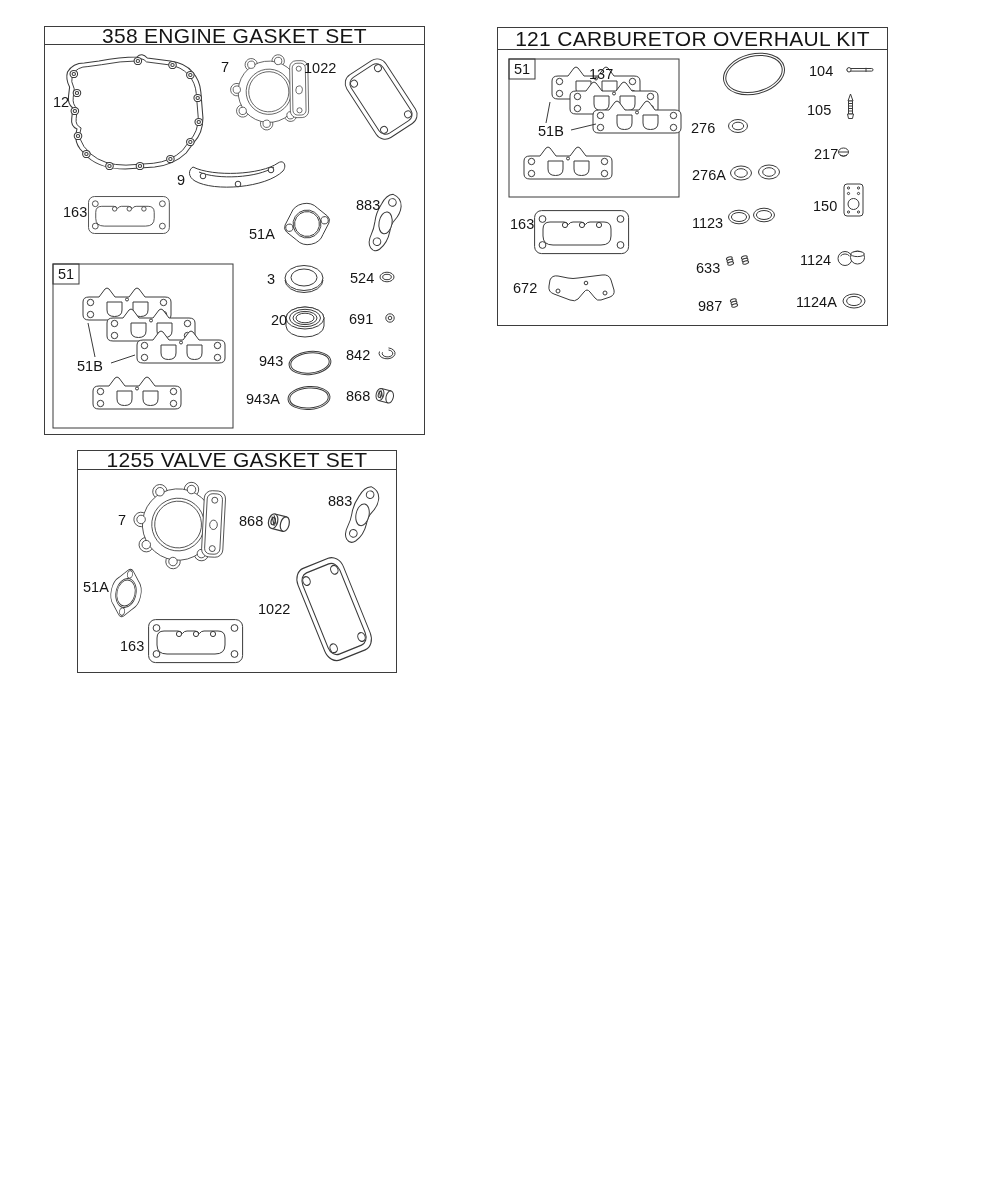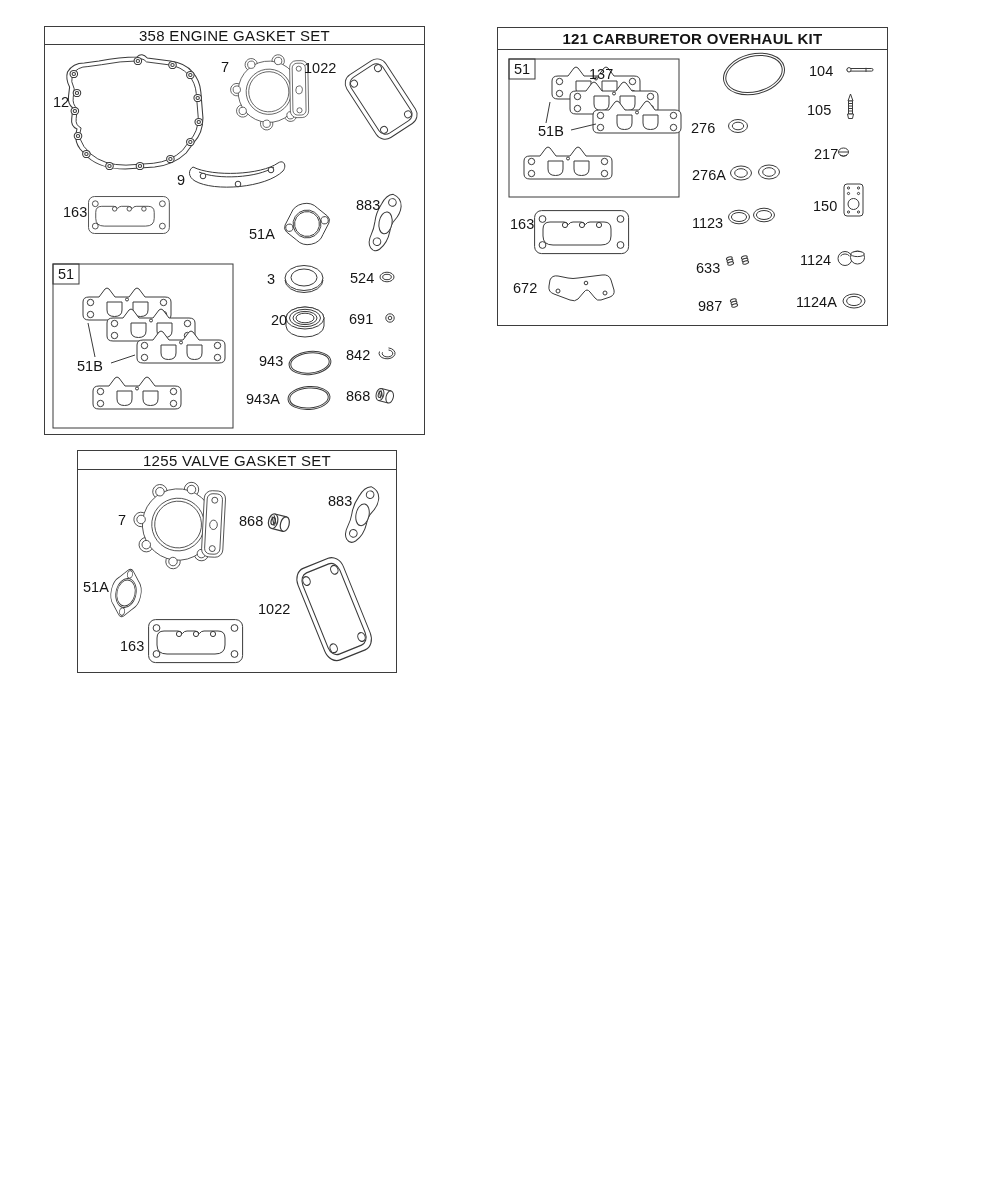--- a/index.html
+++ b/index.html
@@ -1,21 +1,21 @@
 <!DOCTYPE html>
 <html><head>
 <meta charset="utf-8">
 <style>
   html,body{margin:0;padding:0;background:#fff;}
   #stage{position:relative;width:1005px;height:1200px;background:#ffffff;overflow:hidden;
          font-family:"Liberation Sans",sans-serif;}
   .pbox{position:absolute;border:1.3px solid #3d3d3d;background:#fff;}
   .pbox-title{position:absolute;left:0;right:0;top:0;border-bottom:1.3px solid #3d3d3d;
       display:flex;align-items:center;justify-content:center;
-      font-size:15px;letter-spacing:.3px;color:#141414;white-space:nowrap;}
+      font-size:21px;letter-spacing:.3px;color:#141414;white-space:nowrap;}
   .pbox svg{position:absolute;left:0;top:0;}
   .s{fill:#ffffff;stroke:#3a3a3a;stroke-width:1;}
   .ln{fill:none;stroke:#3a3a3a;stroke-width:1;}
   text.lbl{font-family:"Liberation Sans",sans-serif;font-size:14.5px;fill:#151515;}
   text.c{text-anchor:middle;}
 </style>
 </head>
 <body>
 
 <div id="stage">
@@ -388,21 +388,21 @@
         <use href="#b2-rib" transform="translate(236,275) rotate(-15)"></use>
         <text class="lbl" x="200" y="283">987</text>
       </g>
 
       <g>
         <ellipse class="s" cx="356" cy="273" rx="11" ry="7"></ellipse>
         <ellipse class="s" cx="356" cy="273" rx="7.4" ry="4.6"></ellipse>
         <text class="lbl" x="298" y="279">1124A</text>
       </g>
     </svg>
-    <div class="pbox-title" style="height:21px;font-weight:bold;">121 CARBURETOR OVERHAUL KIT</div>
+    <div class="pbox-title" style="height:21px;">121 CARBURETOR OVERHAUL KIT</div>
   </div>
 
   <div class="pbox" style="left:77px;top:450px;width:318px;height:221px;">
     <svg width="318" height="221" viewBox="0 0 318 221">
       <defs>
         <g id="b3-head">
           <circle class="s" cx="70.6" cy="18" r="8.5"></circle>
             <circle class="s" cx="33.4" cy="18" r="8.5"></circle>
           <circle class="s" cx="9" cy="49" r="8.5"></circle>
             <circle class="s" cx="13" cy="79" r="8.5"></circle>

